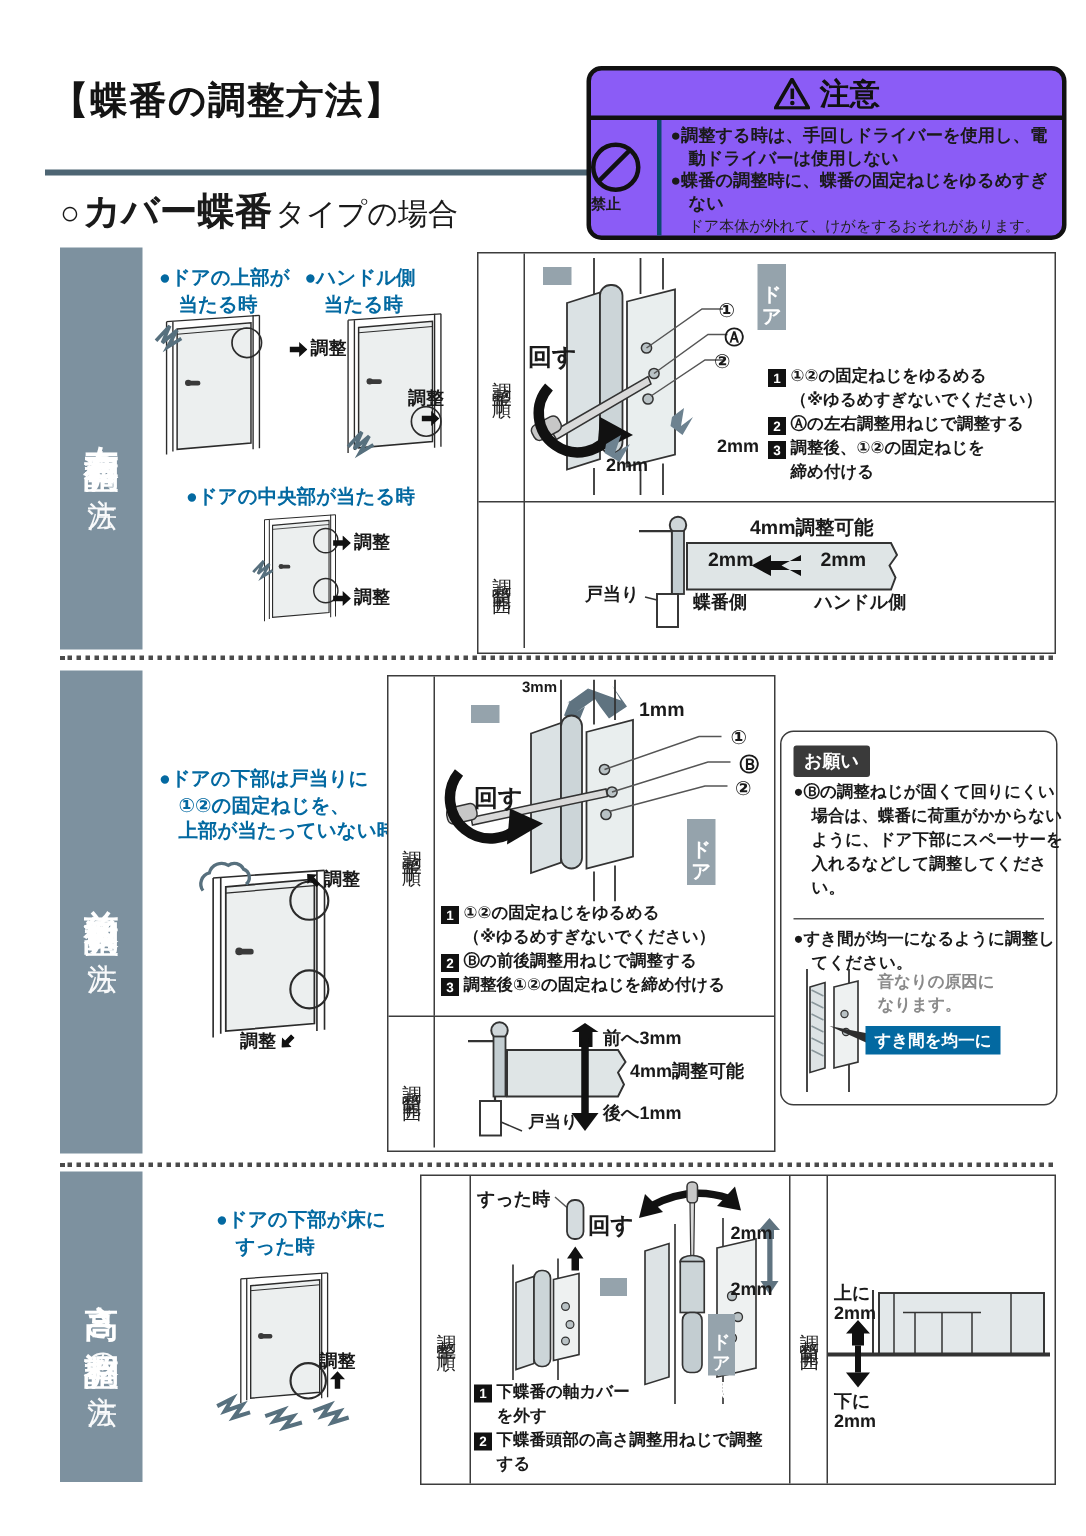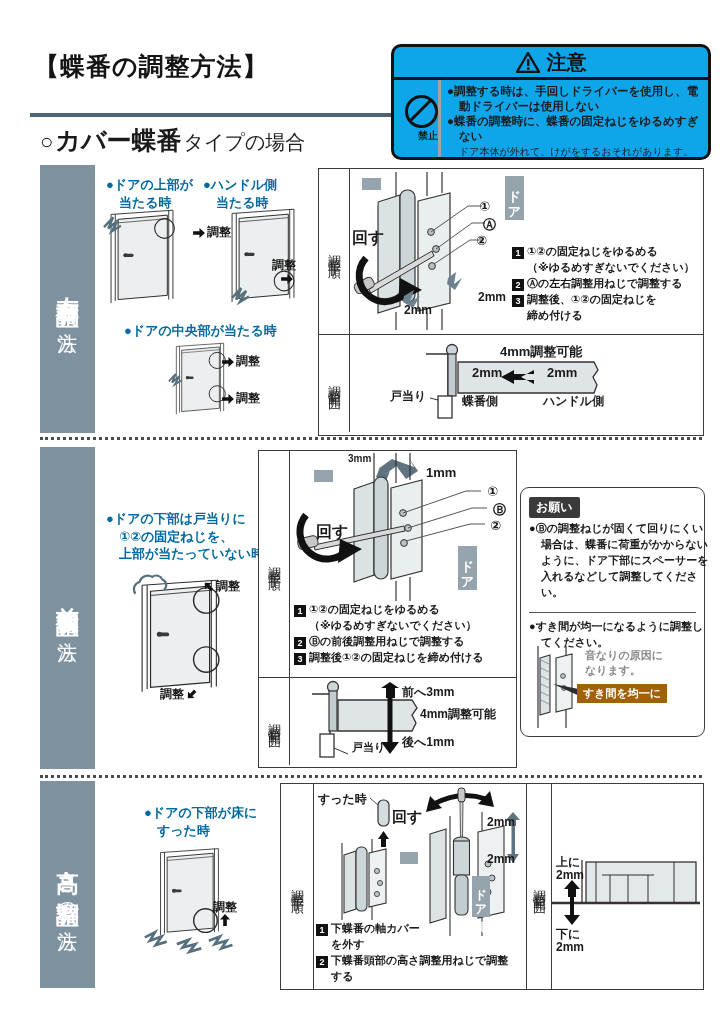--- a/index.html
+++ b/index.html
@@ -7,24 +7,24 @@
         font-family:"Liberation Sans","DejaVu Sans",sans-serif;color:#1a1a1a;border-radius:12px;}
   .abs{position:absolute}
   
   .doc-title{font-size:25px;font-weight:600;letter-spacing:1px;color:#141414}
   .title-rule{background:#4d6573;height:4px}
   .subtitle{display:flex;align-items:baseline;font-size:23px}
   .subtitle .mark{font-size:22px;margin-right:2px}
   .subtitle .b{font-weight:bold;font-size:25px}
   .subtitle .r{font-size:20px;margin-left:2px}
   
-  .caution-box{border:3px solid #111;border-radius:10px;background:#0ea5e9}
+  .caution-box{border:3px solid #111;border-radius:10px;background:#8b5cf6}
   .caution-head{height:30px;border-bottom:3px solid #111;display:flex;align-items:center;justify-content:center;gap:7px;font-size:20px;font-weight:bold;color:#111}
   .caution-body{display:flex;height:calc(100% - 33px)}
-  .caution-left{width:44px;border-right:3px solid #a3a3a3;display:flex;flex-direction:column;align-items:flex-end;justify-content:center;gap:1px}
+  .caution-left{width:44px;border-right:3px solid #0c4a6e;display:flex;flex-direction:column;align-items:flex-start;justify-content:center;gap:1px}
   .no-sign{width:27px;height:27px;border:3px solid #111;border-radius:50%;position:relative}
   .no-sign::after{content:"";position:absolute;left:-2px;top:11px;width:29px;height:3px;background:#111;transform:rotate(-45deg)}
   .no-label{font-size:10px;font-weight:bold}
   .caution-right{flex:1;padding:4px 5px 2px 6px}
   .caution-item{font-size:11.5px;font-weight:bold;line-height:1.3;padding-left:12px;text-indent:-12px}
   .caution-note{font-size:10px;line-height:1.25;margin-top:2px;padding-left:12px;color:#222}
   
   .vbar{background:#7d919f;color:#fff;writing-mode:vertical-rl;text-orientation:upright;
         display:flex;align-items:center;justify-content:center;line-height:1}
   .vbar .main{font-weight:bold;font-size:23px;letter-spacing:3px}
@@ -45,21 +45,21 @@
   .stepline.cont{padding-left:15px}
   .stepnum{display:inline-flex;width:12px;height:12px;background:#111;color:#fff;font-size:9px;
            align-items:center;justify-content:center;margin-right:3px;transform:translateY(1px);font-weight:bold}
   .sep-dotted{border-top:3px dotted #4b4b4b;height:0}
   
   .onegai-box{border:1.5px solid #3c3c3c;border-radius:9px;background:#fff}
   .onegai-tag{background:#3a3a3a;color:#fff;font-size:12px;font-weight:bold;padding:2px 7px;border-radius:2px;display:inline-block}
   .onegai-text{font-size:11px;font-weight:bold;line-height:1.45;padding-left:12px;text-indent:-12px}
   .onegai-div{border-top:1.5px solid #555;height:0}
   .graynote{color:#8a8a8a;font-size:11px;font-weight:bold;line-height:1.4}
-  .gap-tag{background:#a16207;color:#fff;font-size:11px;font-weight:bold;padding:2px 6px;display:inline-block}
+  .gap-tag{background:#0369a1;color:#fff;font-size:11px;font-weight:bold;padding:2px 6px;display:inline-block}
   
   .ar{display:inline-block}
   .ar polygon{fill:#111}
 </style>
 </head>
 <body>
 
 <div id="page">
 
   <div class="abs doc-title" style="left:34px;top:50px">【蝶番の調整方法】</div>

